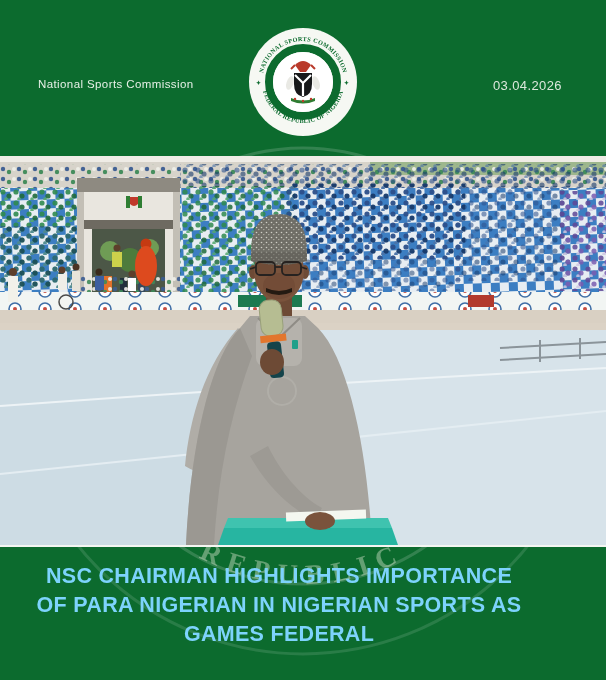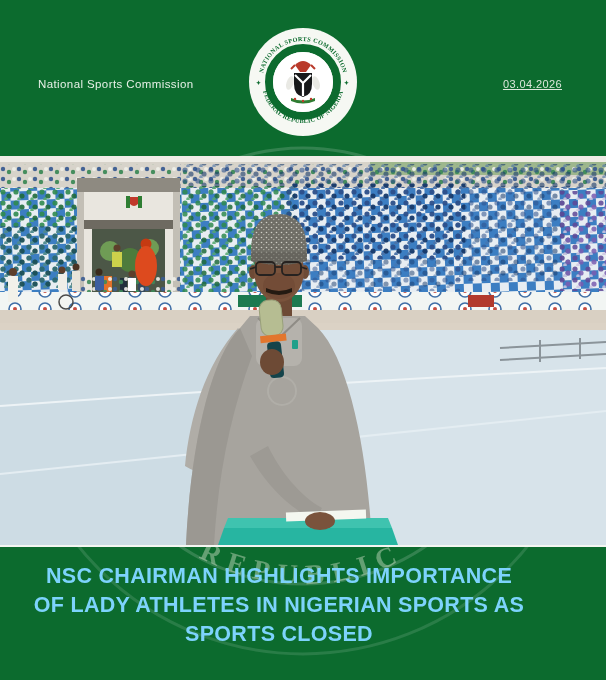--- a/index.html
+++ b/index.html
@@ -8,21 +8,21 @@
     background:#0c6b2e;
     font-family:"Liberation Sans", sans-serif;
   }
   
   .brand{
     position:absolute;left:38px;top:78px;
     font-size:11.5px;letter-spacing:.4px;color:#e7f0e7;font-weight:400;
   }
   .date{
     position:absolute;right:44px;top:78px;
-    font-size:11px;letter-spacing:.4px;color:#dce8dc;font-weight:400;text-decoration:underline;
+    font-size:13px;letter-spacing:.4px;color:#dce8dc;font-weight:400;
   }
   .seal{position:absolute;left:248px;top:27px;width:110px;height:110px;}
   .seal text{font-family:"Liberation Serif", serif;font-weight:bold;fill:#0c6b2e;}
   
   .watermark{position:absolute;left:0;top:0;width:606px;height:680px;pointer-events:none;}
   .wm-text{
     font-family:"Liberation Serif", serif;font-weight:600;
     font-size:28px;letter-spacing:9px;fill:rgba(224,233,211,.42);
   }
   
@@ -252,17 +252,17 @@
     <g>
       <path d="M228 362 L388 362 L392 372 L224 372 Z" fill="#3fc3af"></path>
       <path d="M224 372 L392 372 L398 389 L218 389 Z" fill="#27b5a1"></path>
       <rect x="286" y="355" width="80" height="9" fill="#f4f7f0" transform="rotate(-2 326 359)"></rect>
       <ellipse cx="320" cy="365" rx="15" ry="9" fill="#7a533c"></ellipse>
     </g>
   </svg>
 
   <div class="headline">
     <div>NSC CHAIRMAN HIGHLIGHTS IMPORTANCE</div>
-    <div>OF LADY ATHLETES IN NIGERIAN SPORTS AS</div>
-    <div>SPORTS CLOSED</div>
+    <div>OF PARA NIGERIAN IN NIGERIAN SPORTS AS</div>
+    <div>GAMES FEDERAL</div>
   </div>
 
 </div>
 
 </body></html>

